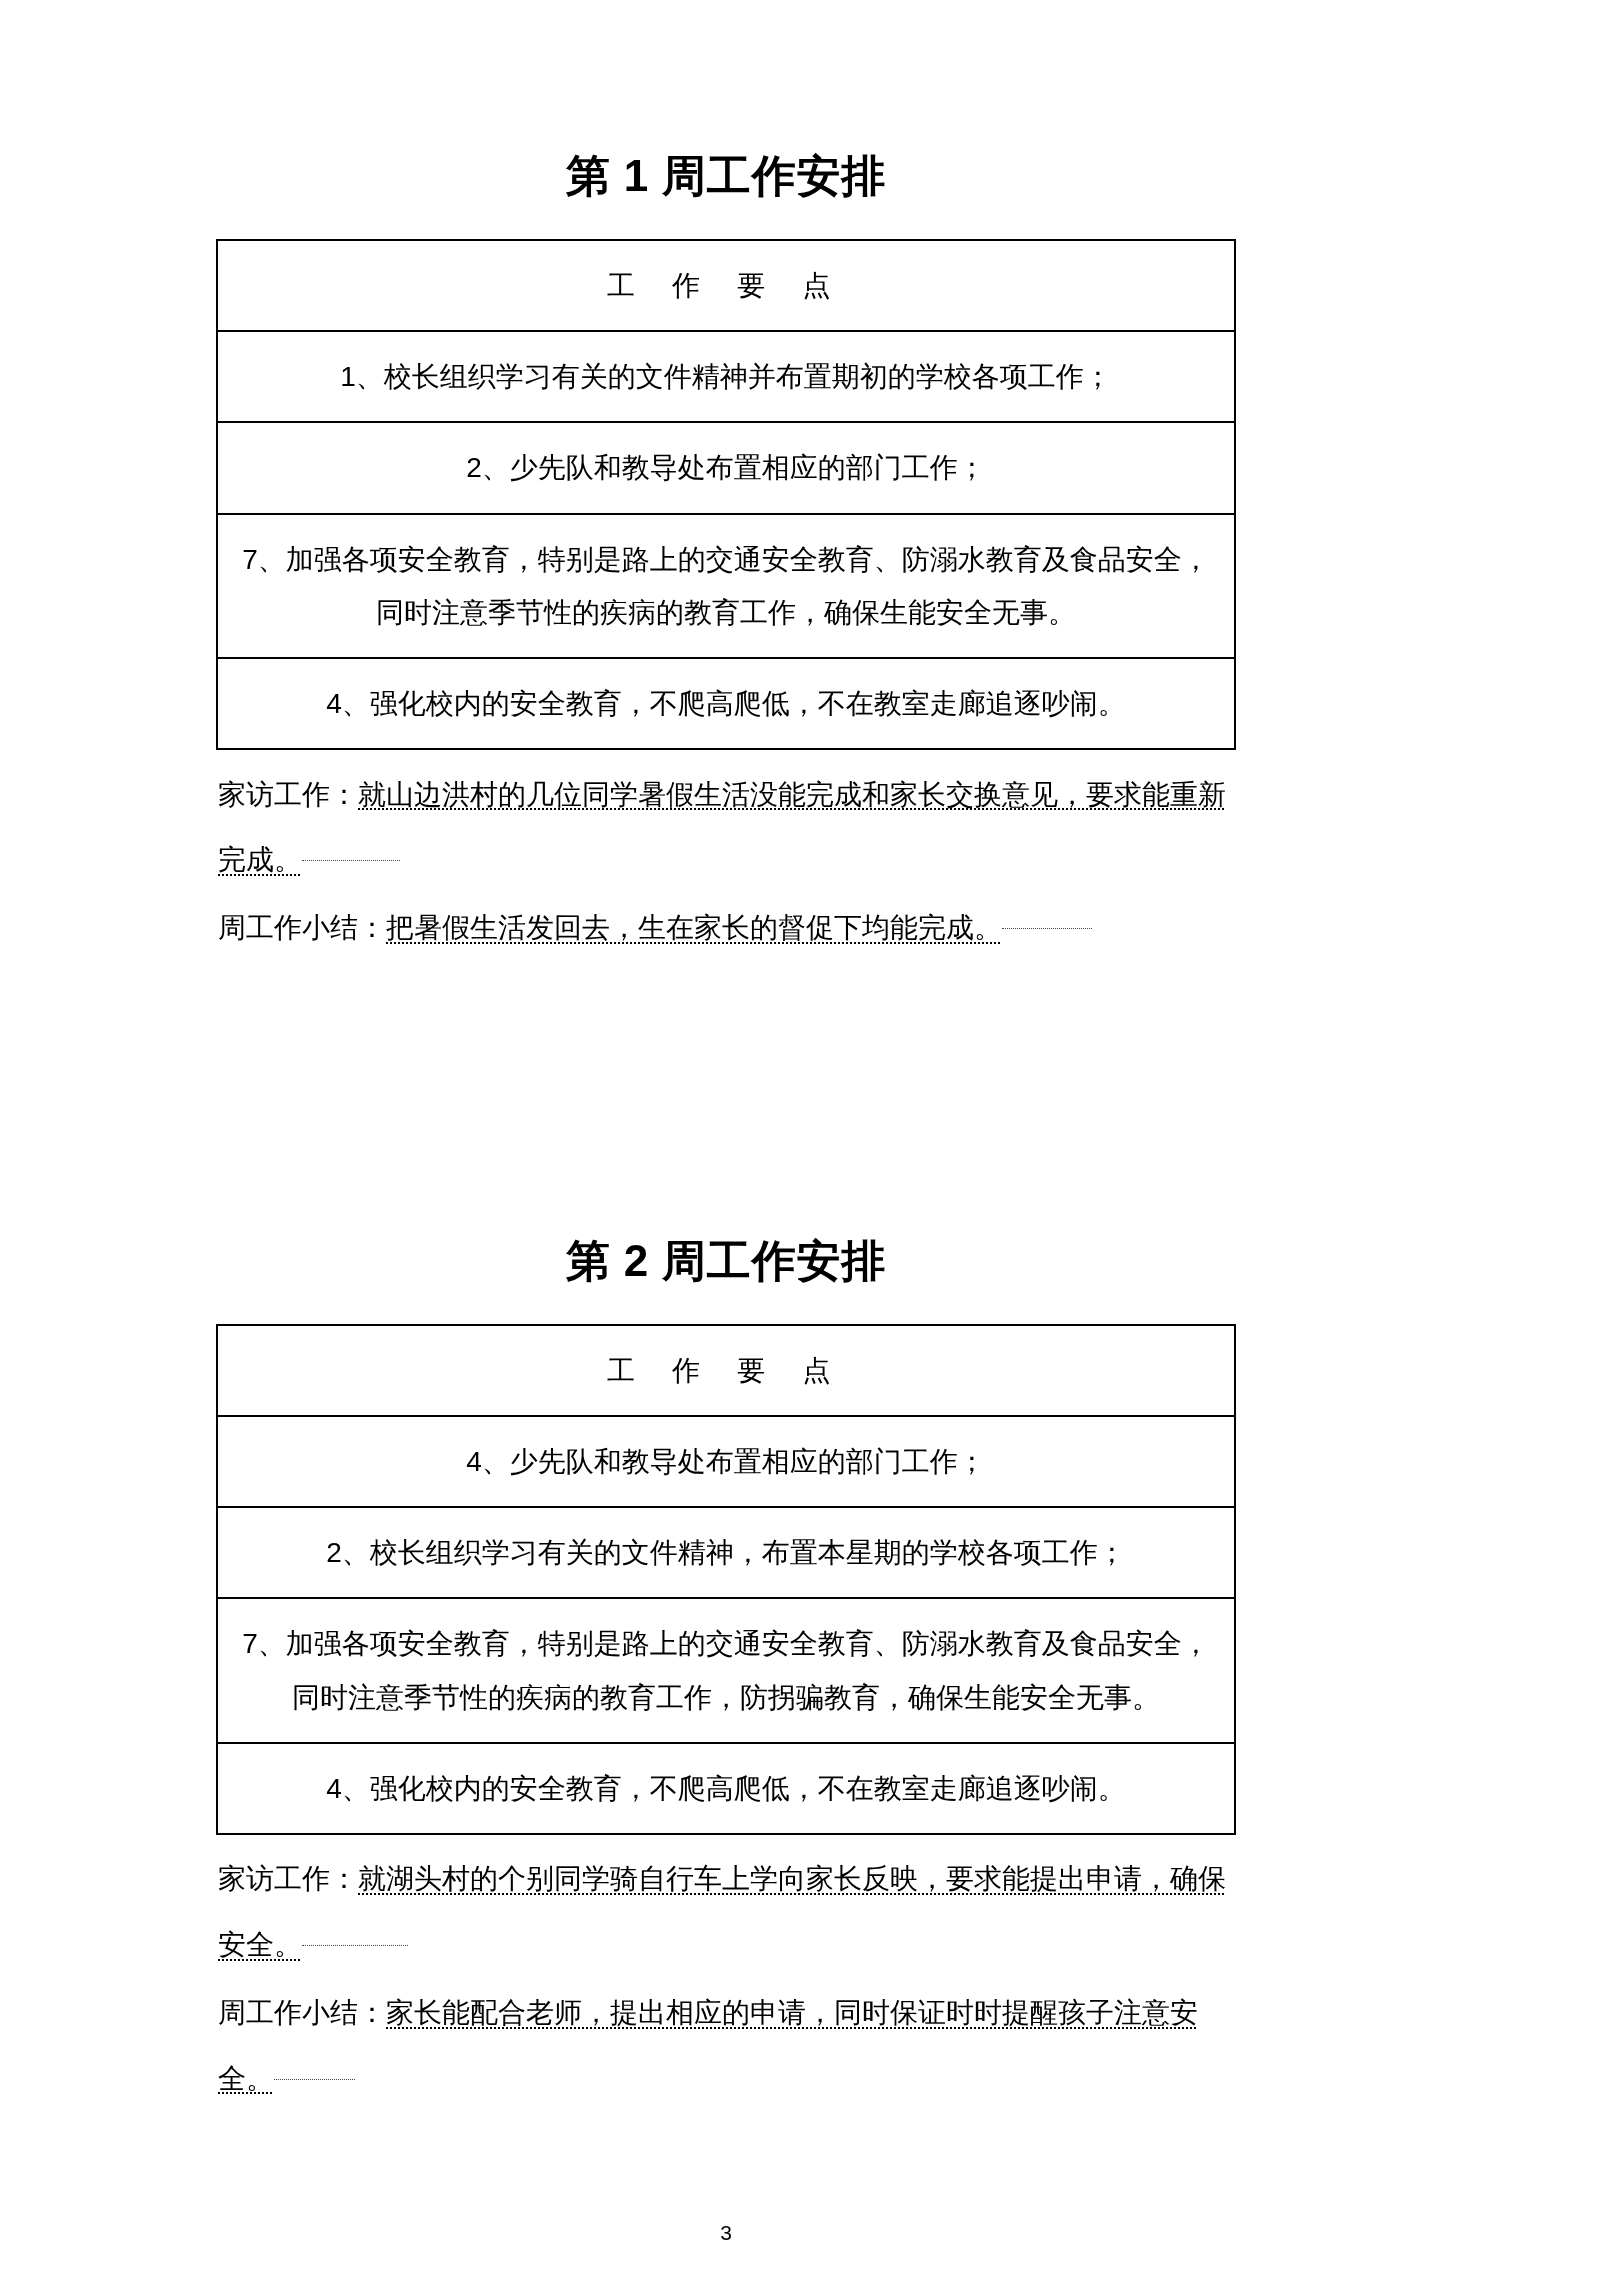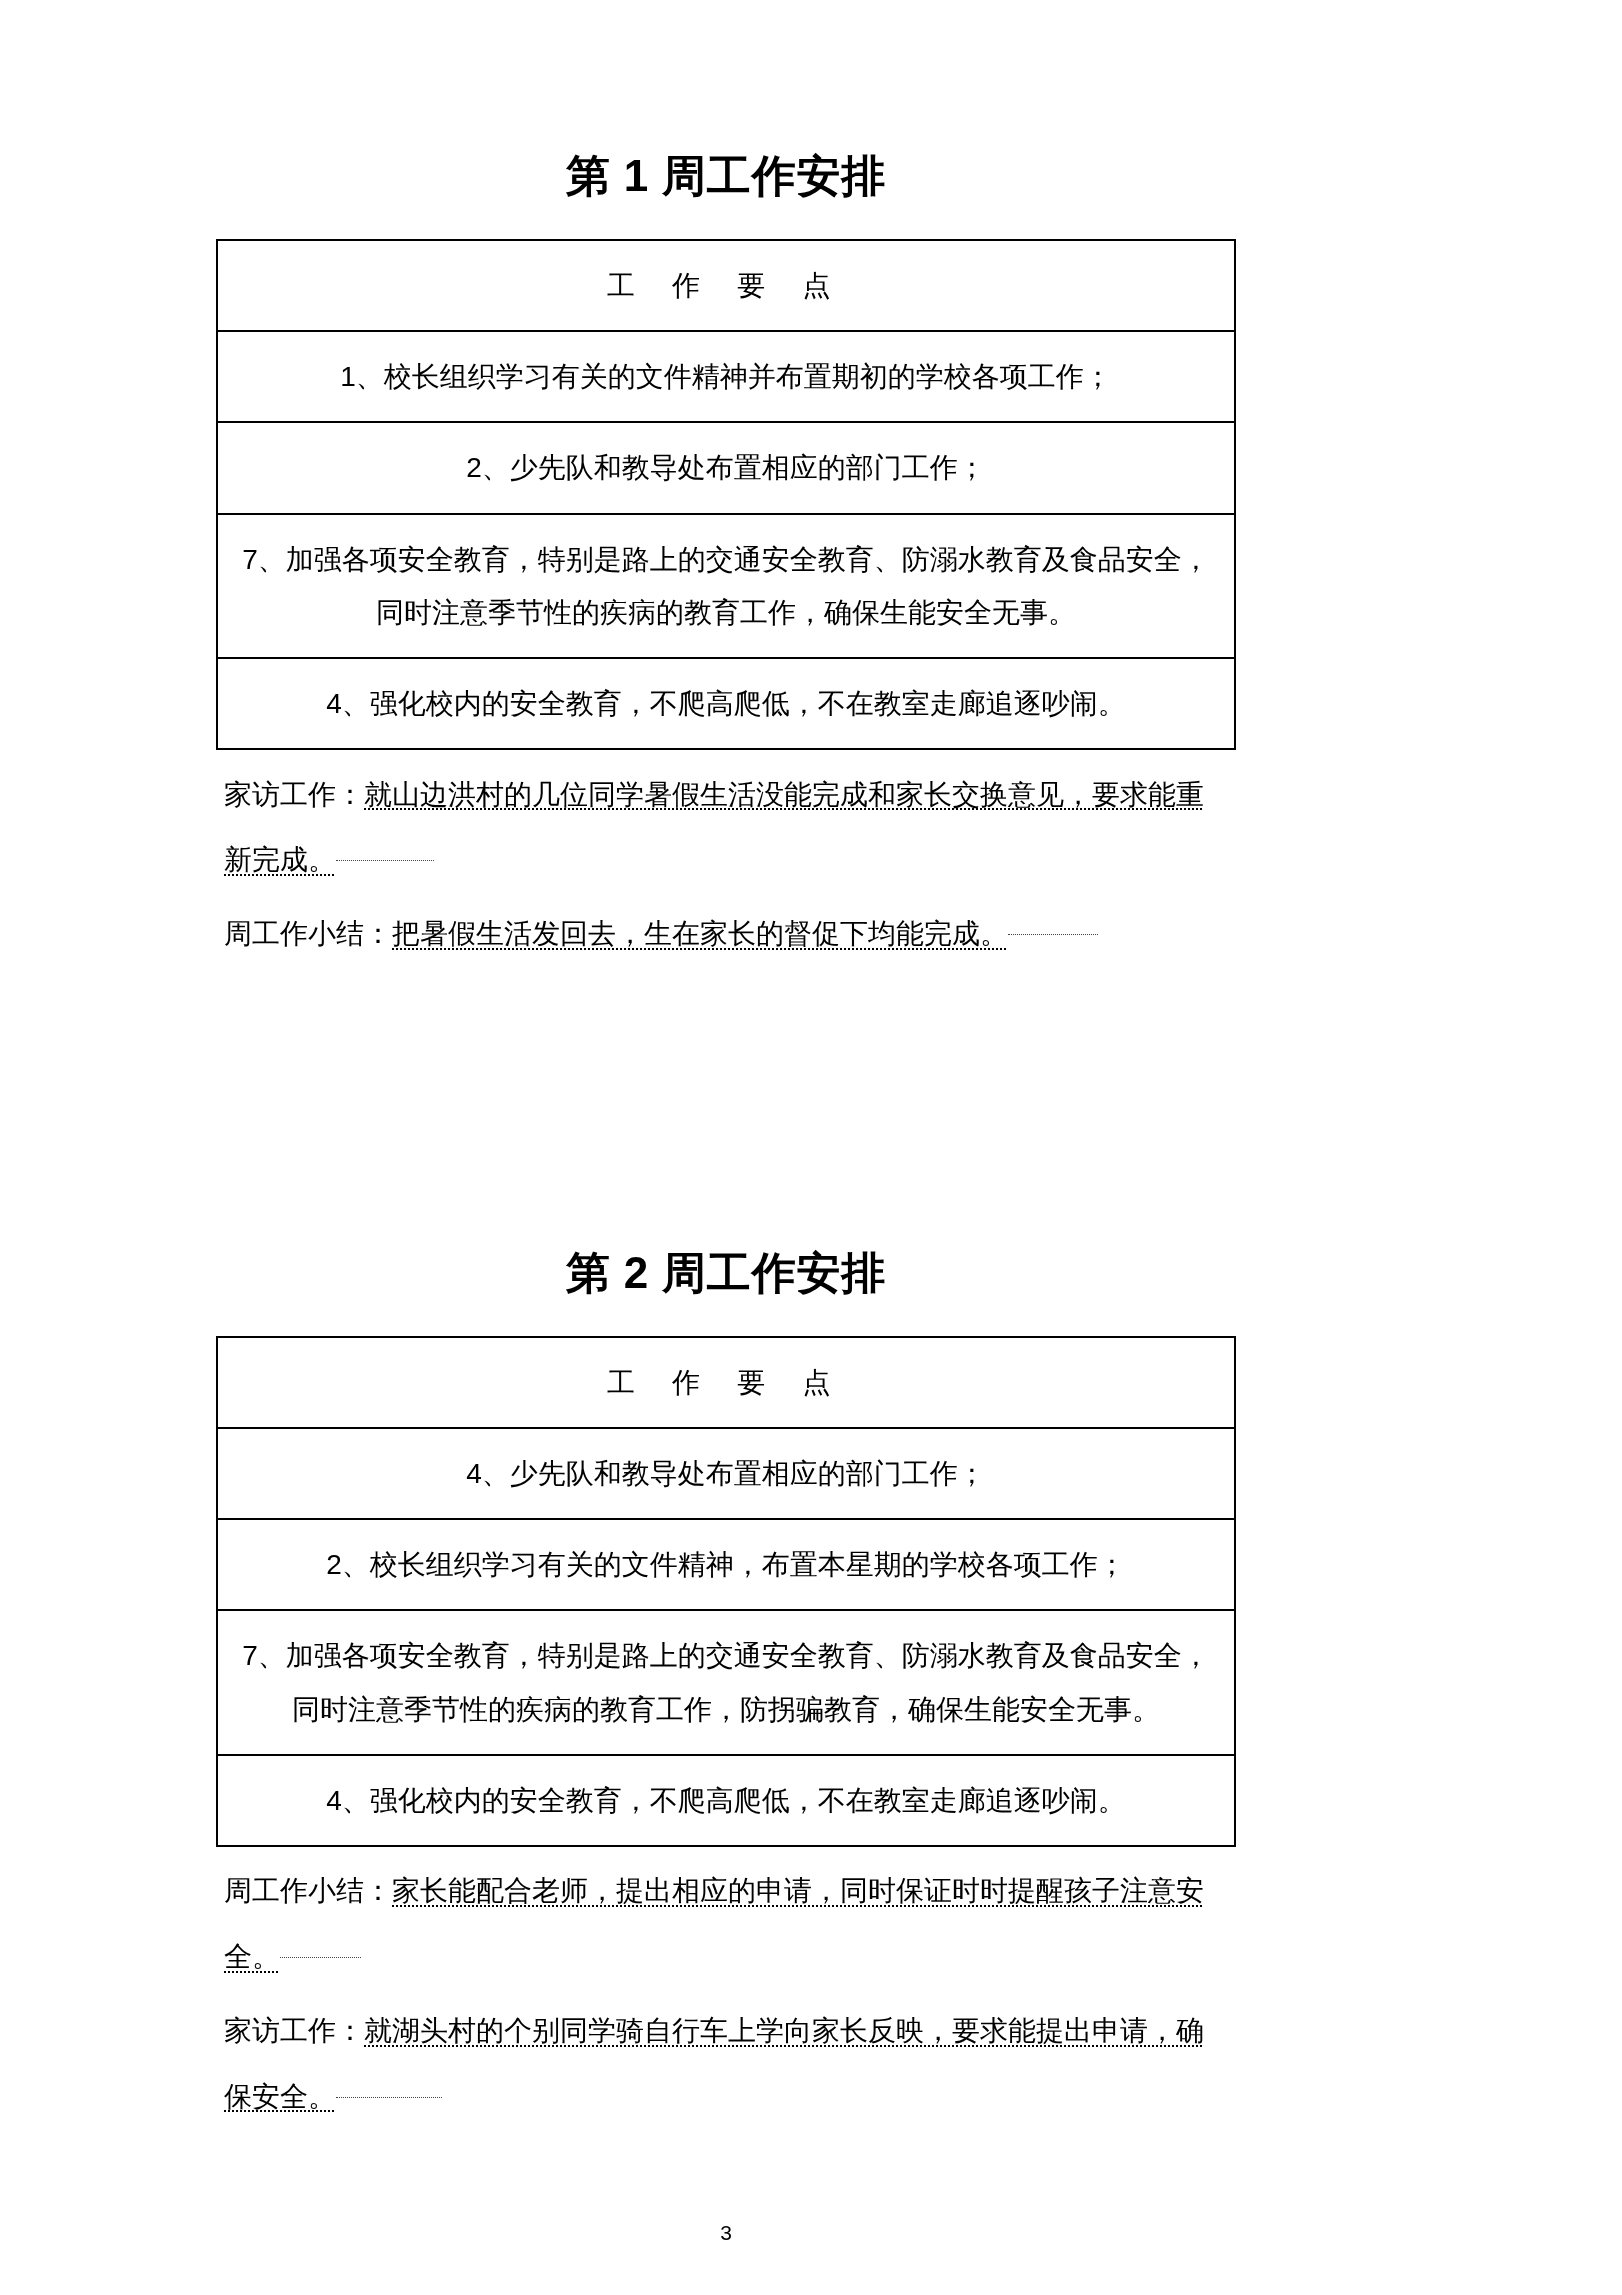--- a/index.html
+++ b/index.html
@@ -52,21 +52,21 @@
     text-align: center;
     letter-spacing: 14.7px;
     padding: 21px 14.7px;
   }
   .notes {
     margin-top: 11.4px;
   }
   .note-line {
     font-size: 28px;
     line-height: 2.35;
-    margin: 8px;
+    margin: 2px;
     padding: 0;
   }
   .note-label {
     white-space: nowrap;
   }
   .underline-dotted {
     text-decoration: underline;
     text-decoration-style: dotted;
     text-decoration-thickness: 1.6px;
     text-underline-offset: 4.9px;
@@ -143,24 +143,24 @@
         <tr>
           <td>7、加强各项安全教育，特别是路上的交通安全教育、防溺水教育及食品安全，同时注意季节性的疾病的教育工作，防拐骗教育，确保生能安全无事。</td>
         </tr>
         <tr>
           <td>4、强化校内的安全教育，不爬高爬低，不在教室走廊追逐吵闹。</td>
         </tr>
       </tbody>
     </table>
     <div class="notes">
       <p class="note-line">
-        <span class="note-label">周工作小结：</span><span class="underline-dotted">家长能配合老师，提出相应的申请，同时保证时时提醒孩子注意安全。</span><span class="filler" style="width:81px"></span>
+        <span class="note-label">家访工作：</span><span class="underline-dotted">就湖头村的个别同学骑自行车上学向家长反映，要求能提出申请，确保安全。</span><span class="filler" style="width:106px"></span>
       </p>
       <p class="note-line">
-        <span class="note-label">家访工作：</span><span class="underline-dotted">就湖头村的个别同学骑自行车上学向家长反映，要求能提出申请，确保安全。</span><span class="filler" style="width:106px"></span>
+        <span class="note-label">周工作小结：</span><span class="underline-dotted">家长能配合老师，提出相应的申请，同时保证时时提醒孩子注意安全。</span><span class="filler" style="width:81px"></span>
       </p>
     </div>
   </div>
 
   <div class="page-number">3</div>
 
 </div>
 
 
 </body></html>

